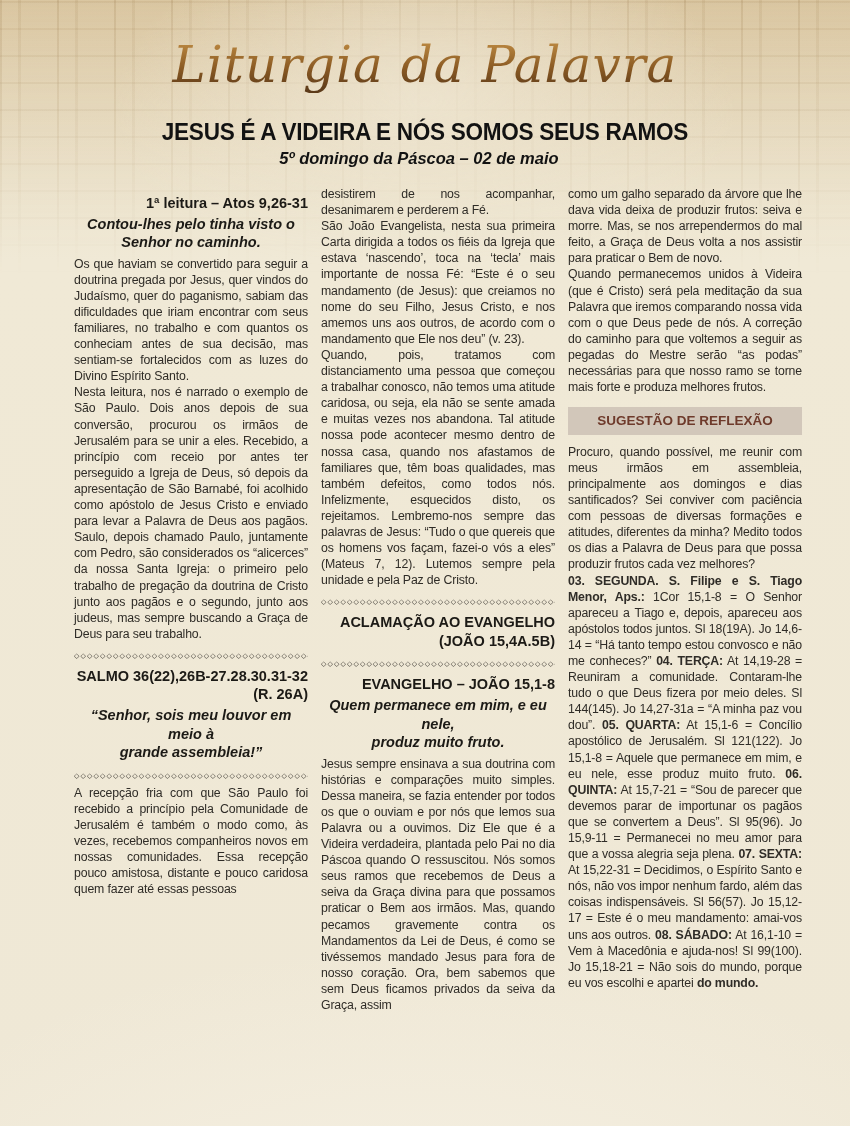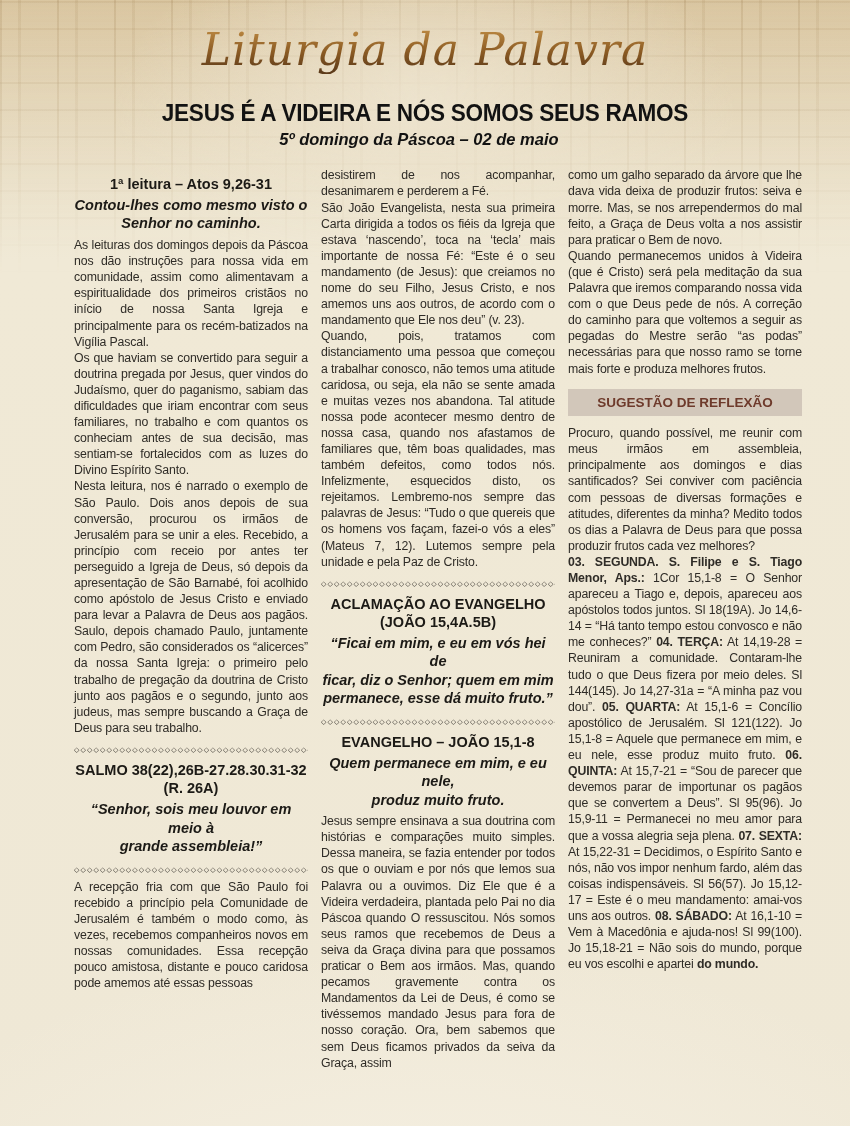--- a/index.html
+++ b/index.html
@@ -23,22 +23,22 @@
     mask-image:linear-gradient(180deg,#000 0%,rgba(0,0,0,.6) 45%,transparent 92%);
   }
   .stained::after{
     content:"";position:absolute;inset:0;
     background:radial-gradient(ellipse 430px 250px at 50% 35%, rgba(240,232,214,.85), rgba(240,232,214,0) 72%);
   }
   .header{position:relative;text-align:center;padding-top:22px;}
   .script-title{
     font-family:"DejaVu Serif",serif;
     font-style:italic;font-weight:400;
-    font-size:44px;line-height:1.1;letter-spacing:1px;
-    margin:4px;
+    font-size:50px;line-height:1.1;letter-spacing:1px;
+    margin:16px;
     color:#8a5a23;
     background:linear-gradient(180deg,#b8853f 10%,#8a5a23 55%,#5d3b1a 95%);
     -webkit-background-clip:text;background-clip:text;text-decoration:underline;
     -webkit-text-fill-color:transparent;
   }
   .headline{
     margin:26px 0 0 0;
     font-size:23.5px;font-weight:700;color:#121212;
     letter-spacing:-0.3px;
     transform:scaleX(.96);
@@ -49,21 +49,21 @@
   }
   .columns{
     position:relative;
     display:flex;justify-content:space-between;
     padding:18px 48px 0 74px;
   }
   .column{width:234px;flex:0 0 234px;}
   .heading{
     margin:8px 0 2px 0;
     font-size:14.5px;font-weight:700;color:#1c1a16;
-    text-align:center;line-height:1.28;white-space:pre-line;
+    text-align:right;line-height:1.28;white-space:pre-line;
   }
   .subtitle{
     margin:0 0 4px 0;
     font-size:14.5px;font-weight:700;font-style:italic;color:#1c1a16;
     text-align:center;line-height:1.28;white-space:pre-line;
   }
   .par{
     margin:0;
     font-size:12.3px;line-height:1.31;letter-spacing:-0.15px;
     text-align:justify;
@@ -91,43 +91,39 @@
 
   <div class="header">
     <h1 class="script-title">Liturgia da Palavra</h1>
     <h2 class="headline">JESUS É A VIDEIRA E NÓS SOMOS SEUS RAMOS</h2>
     <h3 class="subheadline">5º domingo da Páscoa – 02 de maio</h3>
   </div>
 
   <div class="columns">
     <div class="column">
         <div class="heading">1ª leitura – Atos 9,26-31</div>
-        <div class="subtitle">Contou-lhes como mesmo visto o
+        <div class="subtitle">Contou-lhes pelo tinha visto o
 Senhor no caminho.</div>
-        <p class="par">As leituras dos domingos depois da Páscoa nos dão instruções para nossa vida em comunidade, assim como alimentavam a espiritualidade dos primeiros cristãos no início de nossa Santa Igreja e principalmente para os recém-batizados na Vigília Pascal.</p>
         <p class="par">Os que haviam se convertido para seguir a doutrina pregada por Jesus, quer vindos do Judaísmo, quer do paganismo, sabiam das dificuldades que iriam encontrar com seus familiares, no trabalho e com quantos os conheciam antes de sua decisão, mas sentiam-se fortalecidos com as luzes do Divino Espírito Santo.</p>
         <p class="par">Nesta leitura, nos é narrado o exemplo de São Paulo. Dois anos depois de sua conversão, procurou os irmãos de Jerusalém para se unir a eles. Recebido, a princípio com receio por antes ter perseguido a Igreja de Deus, só depois da apresentação de São Barnabé, foi acolhido como apóstolo de Jesus Cristo e enviado para levar a Palavra de Deus aos pagãos. Saulo, depois chamado Paulo, juntamente com Pedro, são considerados os “alicerces” da nossa Santa Igreja: o primeiro pelo trabalho de pregação da doutrina de Cristo junto aos pagãos e o segundo, junto aos judeus, mas sempre buscando a Graça de Deus para seu trabalho.</p>
         <div class="divider">◇◇◇◇◇◇◇◇◇◇◇◇◇◇◇◇◇◇◇◇◇◇◇◇◇◇◇◇◇◇◇◇◇◇◇◇◇◇◇◇◇◇◇◇</div>
-        <div class="heading">SALMO 38(22),26B-27.28.30.31-32
+        <div class="heading">SALMO 36(22),26B-27.28.30.31-32
 (R. 26A)</div>
         <div class="subtitle">“Senhor, sois meu louvor em meio à
 grande assembleia!”</div>
         <div class="divider">◇◇◇◇◇◇◇◇◇◇◇◇◇◇◇◇◇◇◇◇◇◇◇◇◇◇◇◇◇◇◇◇◇◇◇◇◇◇◇◇◇◇◇◇</div>
-        <p class="par">A recepção fria com que São Paulo foi recebido a princípio pela Comunidade de Jerusalém é também o modo como, às vezes, recebemos companheiros novos em nossas comunidades. Essa recepção pouco amistosa, distante e pouco caridosa pode amemos até essas pessoas</p>
+        <p class="par">A recepção fria com que São Paulo foi recebido a princípio pela Comunidade de Jerusalém é também o modo como, às vezes, recebemos companheiros novos em nossas comunidades. Essa recepção pouco amistosa, distante e pouco caridosa quem fazer até essas pessoas</p>
       </div>
     <div class="column">
         <p class="par">desistirem de nos acompanhar, desanimarem e perderem a Fé.</p>
         <p class="par">São João Evangelista, nesta sua primeira Carta dirigida a todos os fiéis da Igreja que estava ‘nascendo’, toca na ‘tecla’ mais importante de nossa Fé: “Este é o seu mandamento (de Jesus): que creiamos no nome do seu Filho, Jesus Cristo, e nos amemos uns aos outros, de acordo com o mandamento que Ele nos deu” (v. 23).</p>
         <p class="par">Quando, pois, tratamos com distanciamento uma pessoa que começou a trabalhar conosco, não temos uma atitude caridosa, ou seja, ela não se sente amada e muitas vezes nos abandona. Tal atitude nossa pode acontecer mesmo dentro de nossa casa, quando nos afastamos de familiares que, têm boas qualidades, mas também defeitos, como todos nós. Infelizmente, esquecidos disto, os rejeitamos. Lembremo-nos sempre das palavras de Jesus: “Tudo o que quereis que os homens vos façam, fazei-o vós a eles” (Mateus 7, 12). Lutemos sempre pela unidade e pela Paz de Cristo.</p>
         <div class="divider">◇◇◇◇◇◇◇◇◇◇◇◇◇◇◇◇◇◇◇◇◇◇◇◇◇◇◇◇◇◇◇◇◇◇◇◇◇◇◇◇◇◇◇◇</div>
         <div class="heading">ACLAMAÇÃO AO EVANGELHO
 (JOÃO 15,4A.5B)</div>
-        <div class="subtitle">“Ficai em mim, e eu em vós hei de
-ficar, diz o Senhor; quem em mim
-permanece, esse dá muito fruto.”</div>
         <div class="divider">◇◇◇◇◇◇◇◇◇◇◇◇◇◇◇◇◇◇◇◇◇◇◇◇◇◇◇◇◇◇◇◇◇◇◇◇◇◇◇◇◇◇◇◇</div>
         <div class="heading">EVANGELHO – JOÃO 15,1-8</div>
         <div class="subtitle">Quem permanece em mim, e eu nele,
 produz muito fruto.</div>
         <p class="par">Jesus sempre ensinava a sua doutrina com histórias e comparações muito simples. Dessa maneira, se fazia entender por todos os que o ouviam e por nós que lemos sua Palavra ou a ouvimos. Diz Ele que é a Videira verdadeira, plantada pelo Pai no dia Páscoa quando O ressuscitou. Nós somos seus ramos que recebemos de Deus a seiva da Graça divina para que possamos praticar o Bem aos irmãos. Mas, quando pecamos gravemente contra os Mandamentos da Lei de Deus, é como se tivéssemos mandado Jesus para fora de nosso coração. Ora, bem sabemos que sem Deus ficamos privados da seiva da Graça, assim</p>
       </div>
     <div class="column">
         <p class="par">como um galho separado da árvore que lhe dava vida deixa de produzir frutos: seiva e morre. Mas, se nos arrependermos do mal feito, a Graça de Deus volta a nos assistir para praticar o Bem de novo.</p>
         <p class="par">Quando permanecemos unidos à Videira (que é Cristo) será pela meditação da sua Palavra que iremos comparando nossa vida com o que Deus pede de nós. A correção do caminho para que voltemos a seguir as pegadas do Mestre serão “as podas” necessárias para que nosso ramo se torne mais forte e produza melhores frutos.</p>
         <div class="boxhead">SUGESTÃO DE REFLEXÃO</div>

